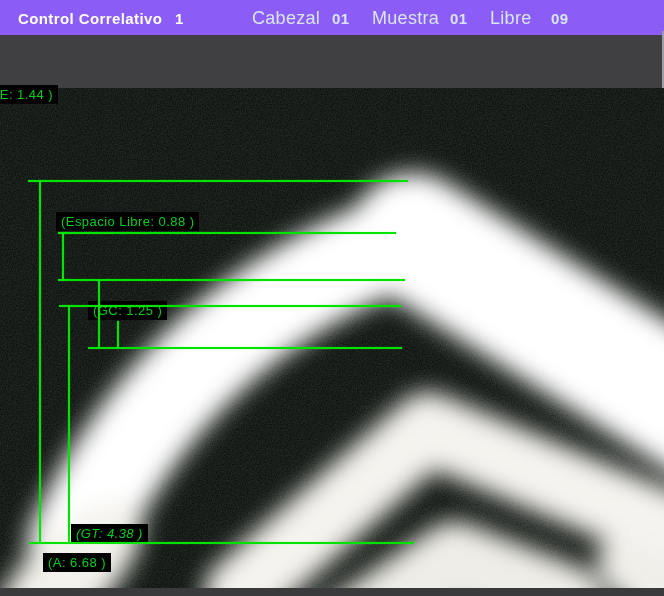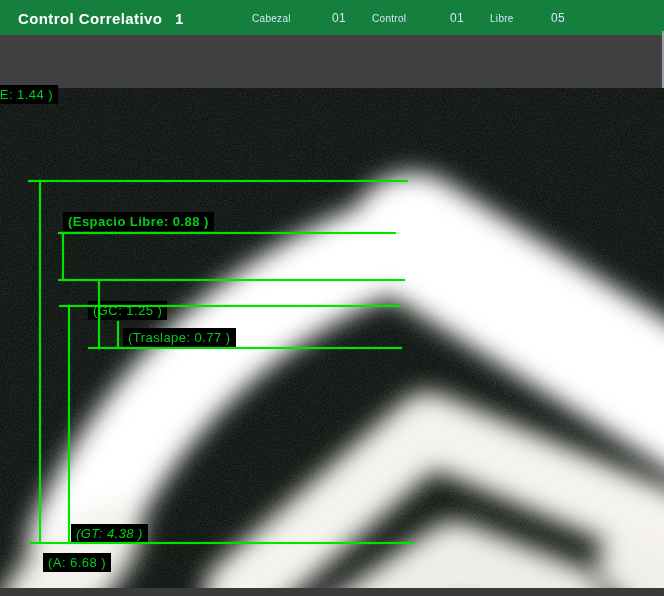--- a/index.html
+++ b/index.html
@@ -1,25 +1,25 @@
 <!DOCTYPE html>
 <html><head>
 <meta charset="utf-8">
 <style>
   html,body{margin:0;padding:0;background:#000;}
   body{width:664px;height:596px;position:relative;overflow:hidden;
        font-family:"Liberation Sans",sans-serif;}
 
   
-  .header{position:absolute;left:0;top:0;width:664px;height:35px;background:#15803d;}
+  .header{position:absolute;left:0;top:0;width:664px;height:35px;background:#8b5cf6;}
   .header span{position:absolute;top:50%;transform:translateY(-50%);white-space:nowrap;}
   .h-title{left:18px;color:#ffffff;font-weight:bold;font-size:15px;letter-spacing:.4px;}
   .h-num{left:175px;color:#ffffff;font-weight:bold;font-size:15px;}
-  .h-lab{color:#d9e6f8;font-size:10px;letter-spacing:.3px;}
-  .h-val{color:#d9e6f8;font-size:12px;letter-spacing:.3px;}
+  .h-lab{color:#d9e6f8;font-size:18px;letter-spacing:.3px;}
+  .h-val{color:#d9e6f8;font-size:15px;letter-spacing:.3px;font-weight:bold;}
   .f0l{left:252px}.f0v{left:332px}.f1l{left:372px}.f1v{left:450px}.f2l{left:490px}.f2v{left:551px}
 
   
   .toolbar-strip{position:absolute;left:0;top:35px;width:664px;height:53px;background:#404042;}
   .bottom-strip{position:absolute;left:0;top:588px;width:664px;height:8px;background:#3a3a3c;}
   .window-edge{position:absolute;right:0;top:31px;width:2px;height:57px;background:#9b9ea3;}
 
   
   .image-area{position:absolute;left:0;top:88px;width:664px;height:500px;background:#000;}
   .photo{position:absolute;left:0;top:0;}
@@ -39,40 +39,40 @@
   .l-tras    {left:88px; top:259px; width:314px;}
   .l-base    {left:29px; top:454px; width:385px;}
   .v-a       {left:39px; top:92px;  height:364px;}
   .v-esp     {left:62px; top:144px; height:49px;}
   .v-gc      {left:98px; top:191px; height:70px;}
   .v-gt      {left:68px; top:217px; height:239px;}
   .v-tras    {left:117px;top:233px; height:28px;}
 
   
   .lab-e    {left:-10px;top:-3px;}
-  .lab-esp  {left:63px; top:124px;font-weight:bold;}
+  .lab-esp  {left:56px; top:124px;}
   .lab-gc   {left:88px;top:213px;}
   .lab-tras {left:123px;top:240px;}
   .lab-gt   {left:71px; top:436px;font-style:italic;}
   .lab-a    {left:43px; top:465px;}
 </style>
 </head>
 <body>
 
 <div class="app">
 
   <div class="header">
     <span class="h-title">Control Correlativo</span>
     <span class="h-num">1</span>
     <span class="h-lab f0l">Cabezal</span>
     <span class="h-val f0v">01</span>
-    <span class="h-lab f1l">Control</span>
+    <span class="h-lab f1l">Muestra</span>
     <span class="h-val f1v">01</span>
     <span class="h-lab f2l">Libre</span>
-    <span class="h-val f2v">05</span>
+    <span class="h-val f2v">09</span>
   </div>
 
   <div class="toolbar-strip"></div>
   <div class="window-edge"></div>
 
   <div class="image-area">
 
     <svg class="photo" width="664" height="500" viewBox="0 0 664 500" aria-hidden="true">
       <defs>
         <filter id="fb" x="-60%" y="-60%" width="220%" height="220%">
@@ -98,21 +98,20 @@
         <ellipse cx="68" cy="488" rx="95" ry="42" transform="rotate(-44 68 488)" fill="#f2f0ea" stroke="none"></ellipse>
         <ellipse cx="650" cy="497" rx="62" ry="30" transform="rotate(35 650 497)" fill="#efede8" stroke="none"></ellipse>
       </g>
 
       <rect width="664" height="500" filter="url(#fnoise)" opacity="0.45" style="mix-blend-mode:screen"></rect>
     </svg>
 
     <div class="mlabel lab-e">(E: 1.44 )</div>
     <div class="mlabel lab-esp">(Espacio Libre: 0.88 )</div>
     <div class="mlabel lab-gc">(GC: 1.25 )</div>
-    <div class="mlabel lab-tras">(Traslape: 0.77 )</div>
     <div class="mlabel lab-gt">(GT: 4.38 )</div>
     <div class="mlabel lab-a">(A: 6.68 )</div>
 
     <div class="line hline l-e"></div>
     <div class="line hline l-esp-top"></div>
     <div class="line hline l-esp-bot"></div>
     <div class="line hline l-gc"></div>
     <div class="line hline l-tras"></div>
     <div class="line hline l-base"></div>
     <div class="line vline v-a"></div>

